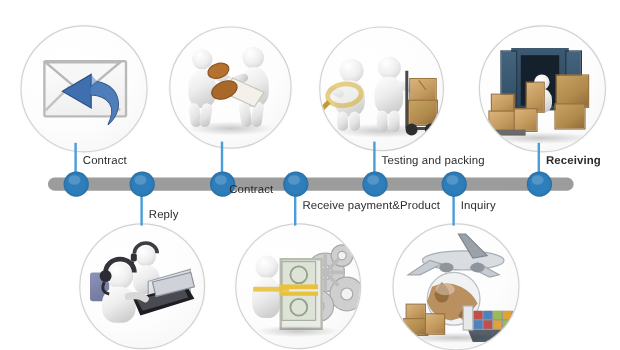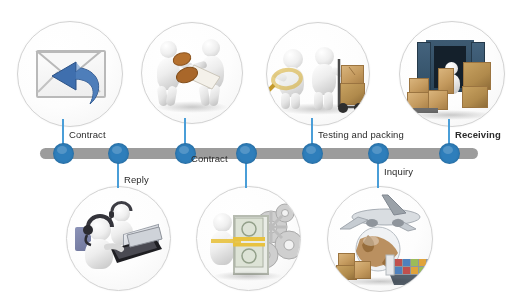--- a/index.html
+++ b/index.html
@@ -296,17 +296,18 @@
   <div class="tl-dot" style="left:118px;"></div>
   <div class="tl-dot" style="left:185px;"></div>
   <div class="tl-dot" style="left:246px;"></div>
   <div class="tl-dot" style="left:312px;"></div>
   <div class="tl-dot" style="left:378px;"></div>
   <div class="tl-dot" style="left:449px;"></div>
 
   <div class="tl-label" data-bind="timeline.steps.0.label" style="left:69px;top:129px;">Contract</div>
   <div class="tl-label" data-bind="timeline.steps.1.label" style="left:124px;top:174px;">Reply</div>
   <div class="tl-label" data-bind="timeline.steps.2.label" style="left:191px;top:129px;margin-top:24px;">Contract</div>
+  <div class="tl-label" data-bind="timeline.steps.3.label" style="left:252px;top:166px;">Receive payment&amp;Product</div>
   <div class="tl-label" data-bind="timeline.steps.4.label" style="left:318px;top:129px;">Testing and packing</div>
   <div class="tl-label" data-bind="timeline.steps.5.label" style="left:384px;top:166px;">Inquiry</div>
   <div class="tl-label" data-bind="timeline.steps.6.label" style="left:455px;top:129px;font-weight:bold;">Receiving</div>
 
 </div>
 
 </body></html>

